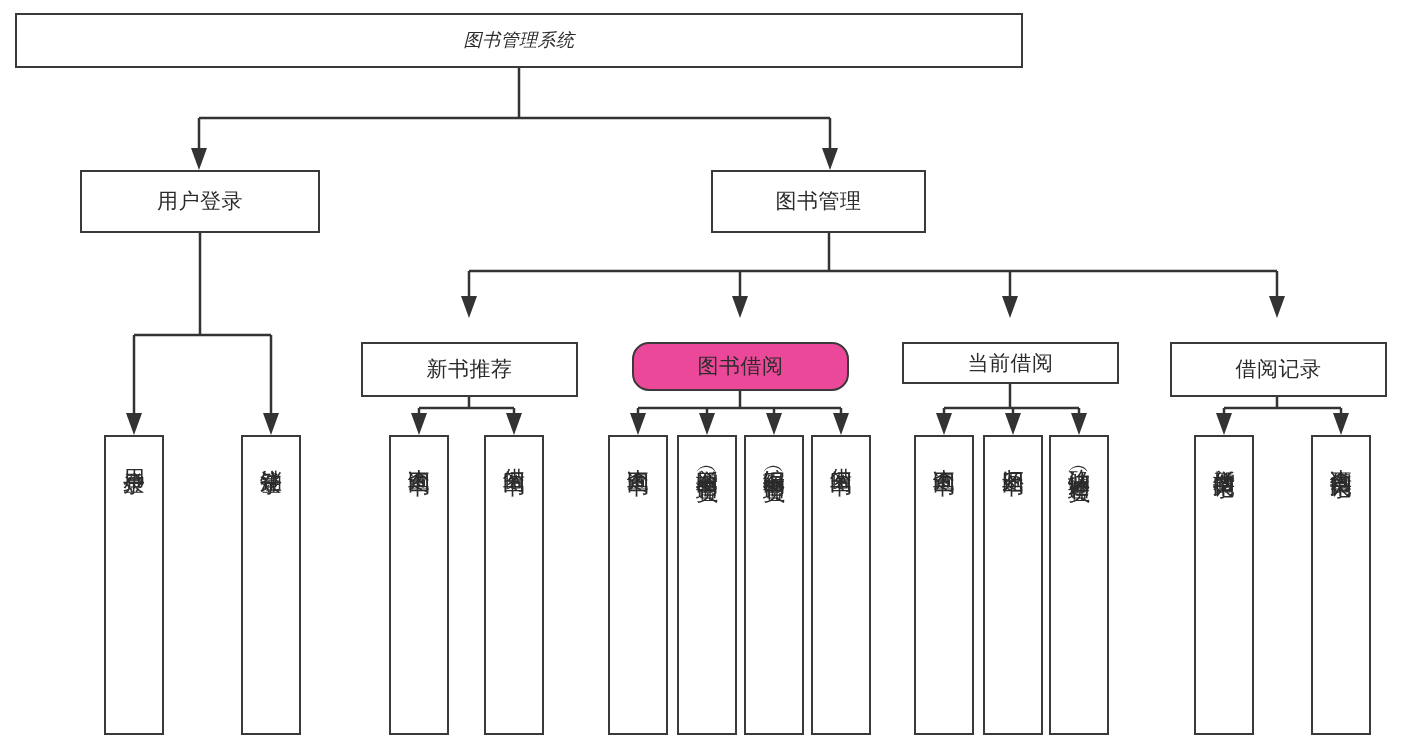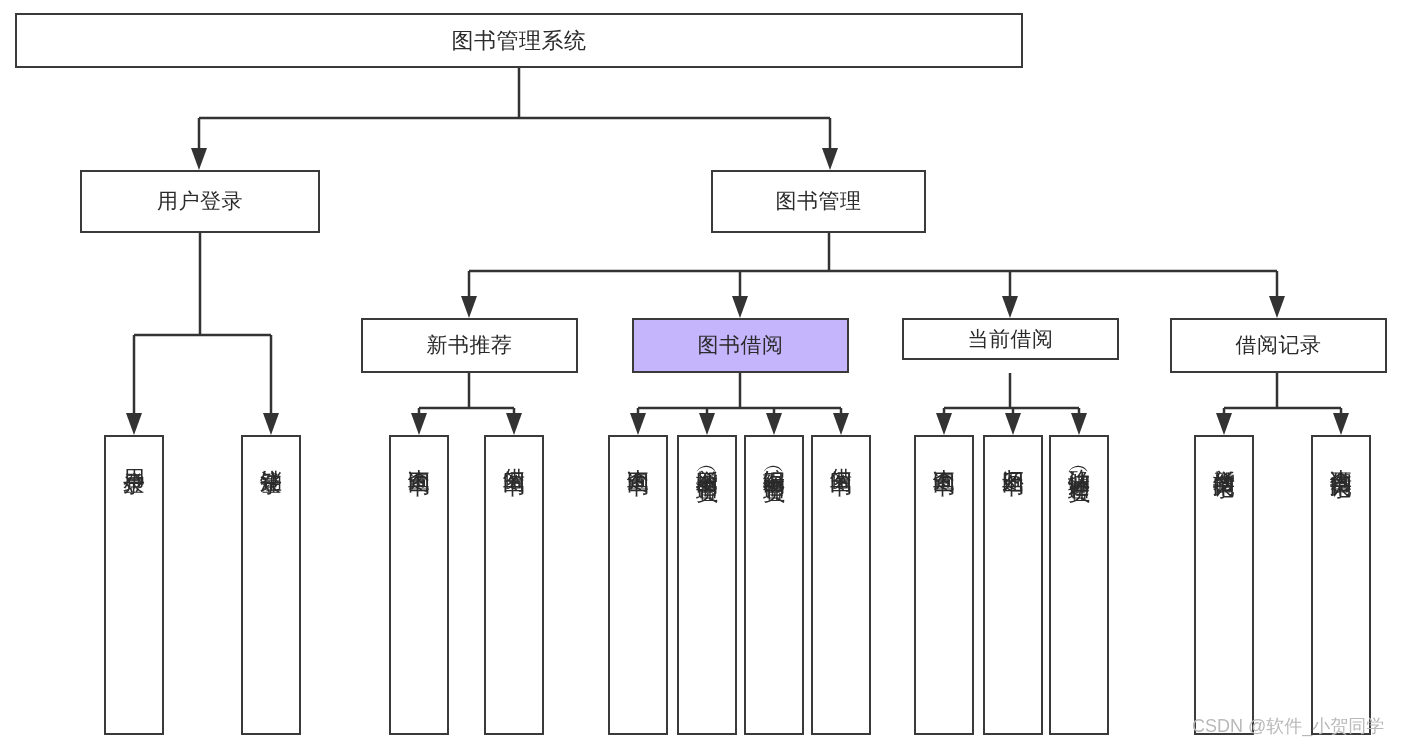--- a/index.html
+++ b/index.html
@@ -29,27 +29,29 @@
     position: absolute;
     box-sizing: border-box;
     background: #ffffff;
     border: 2px solid #3a3a3a;
     display: flex;
     align-items: center;
     justify-content: center;
     color: #2b2b2b;
   }
   .node.root {
-    font-size: 22px;
+    font-size: 18px;
+    font-style: italic;
   }
   .node.level2 {
     font-size: 21px;
   }
   .node.level3 {
     font-size: 21px;
+    margin-top: 24px;
   }
   .node.leaf {
     font-size: 22px;
     align-items: flex-start;
     justify-content: center;
     padding-top: 14px;
   }
   .node .label {
     line-height: 1.08;
     letter-spacing: 0.5px;
@@ -137,21 +139,21 @@
       </div>
       <div class="node level2" style="left: 80px; top: 170px; width: 240px; height: 63px; border-color: rgb(58, 58, 58); background: rgb(255, 255, 255); color: rgb(43, 43, 43);">
         <span class="label">用户登录</span>
       </div>
       <div class="node level2" style="left: 711px; top: 170px; width: 215px; height: 63px; border-color: rgb(58, 58, 58); background: rgb(255, 255, 255); color: rgb(43, 43, 43);">
         <span class="label">图书管理</span>
       </div>
       <div class="node level3" style="left: 361px; top: 318px; width: 217px; height: 55px; border-color: rgb(58, 58, 58); background: rgb(255, 255, 255); color: rgb(43, 43, 43);">
         <span class="label">新书推荐</span>
       </div>
-      <div class="node level3" style="left: 632px; top: 318px; width: 217px; height: 55px; border-color: rgb(58, 58, 58); background: #c4b5fd; color: rgb(43, 43, 43);">
+      <div class="node level3" style="left: 632px; top: 318px; width: 217px; height: 49px; border-color: rgb(58, 58, 58); background: #ec4899; color: rgb(43, 43, 43); border-radius: 17px;">
         <span class="label">图书借阅</span>
       </div>
       <div class="node level3" style="left: 902px; top: 318px; width: 217px; height: 42px; border-color: rgb(58, 58, 58); background: rgb(255, 255, 255); color: rgb(43, 43, 43);">
         <span class="label">当前借阅</span>
       </div>
       <div class="node level3" style="left: 1170px; top: 318px; width: 217px; height: 55px; border-color: rgb(58, 58, 58); background: rgb(255, 255, 255); color: rgb(43, 43, 43);">
         <span class="label">借阅记录</span>
       </div>
       <div class="node leaf" style="left: 104px; top: 435px; width: 60px; height: 300px; border-color: rgb(58, 58, 58); background: rgb(255, 255, 255); color: rgb(43, 43, 43);">
         <span class="label">用户登录</span>
@@ -187,15 +189,14 @@
         <span class="label">确认归还（管理员）</span>
       </div>
       <div class="node leaf" style="left: 1194px; top: 435px; width: 60px; height: 300px; border-color: rgb(58, 58, 58); background: rgb(255, 255, 255); color: rgb(43, 43, 43);">
         <span class="label">新增借阅记录</span>
       </div>
       <div class="node leaf" style="left: 1311px; top: 435px; width: 60px; height: 300px; border-color: rgb(58, 58, 58); background: rgb(255, 255, 255); color: rgb(43, 43, 43);">
         <span class="label">查询借阅记录</span>
       </div>
     </div>
 
-  <div id="watermark">CSDN @软件_小贺同学</div>
 
 </div>
 
 </body></html>

